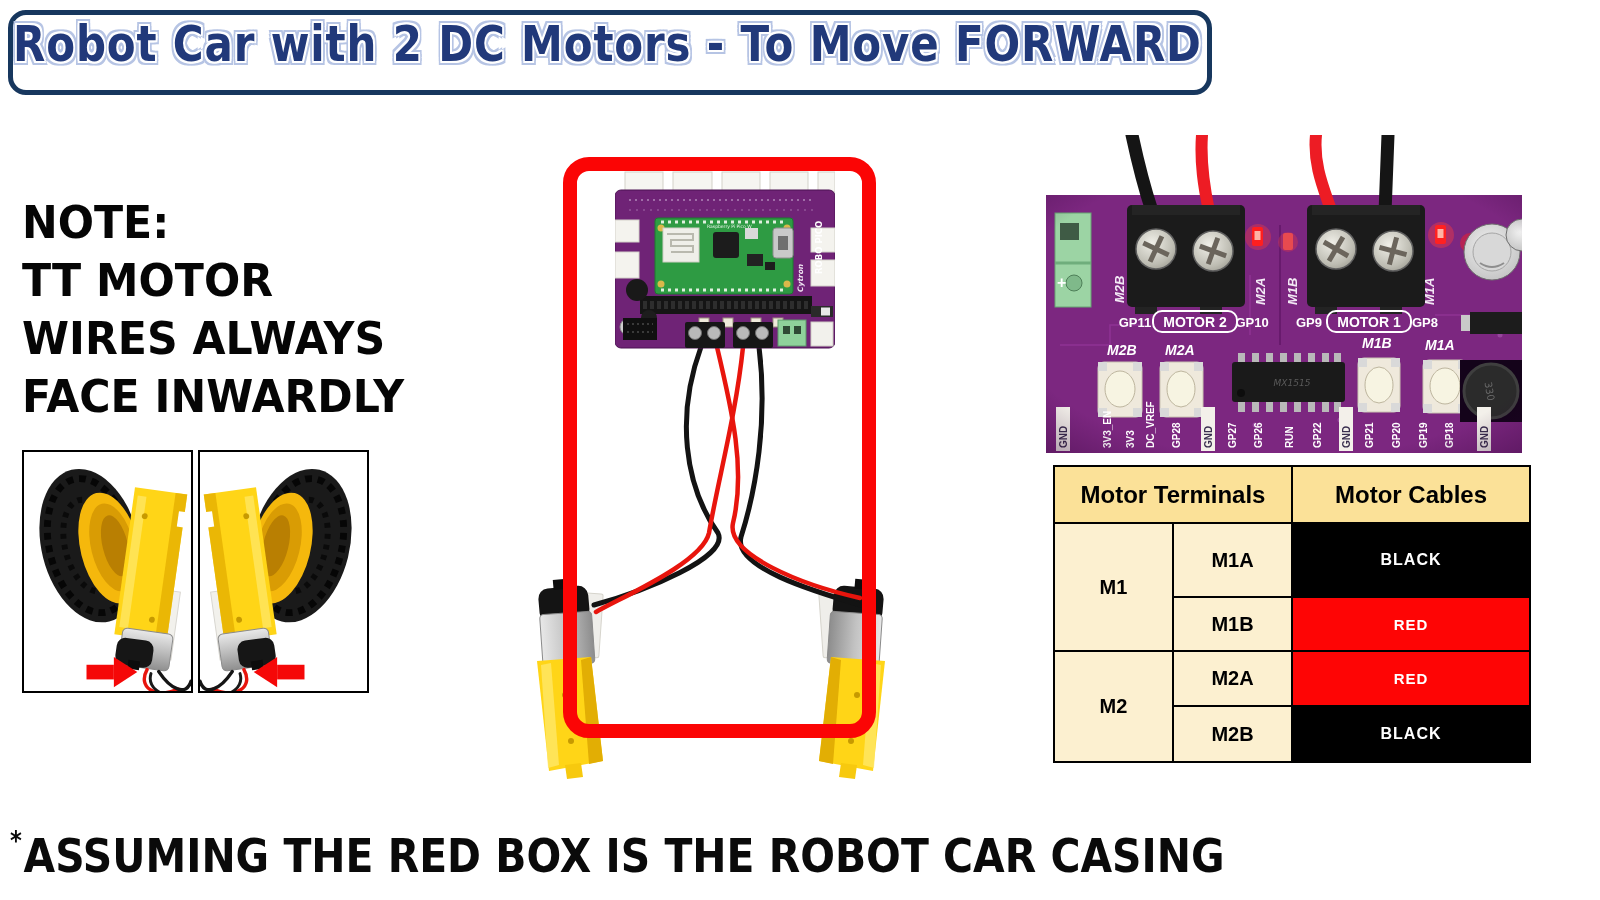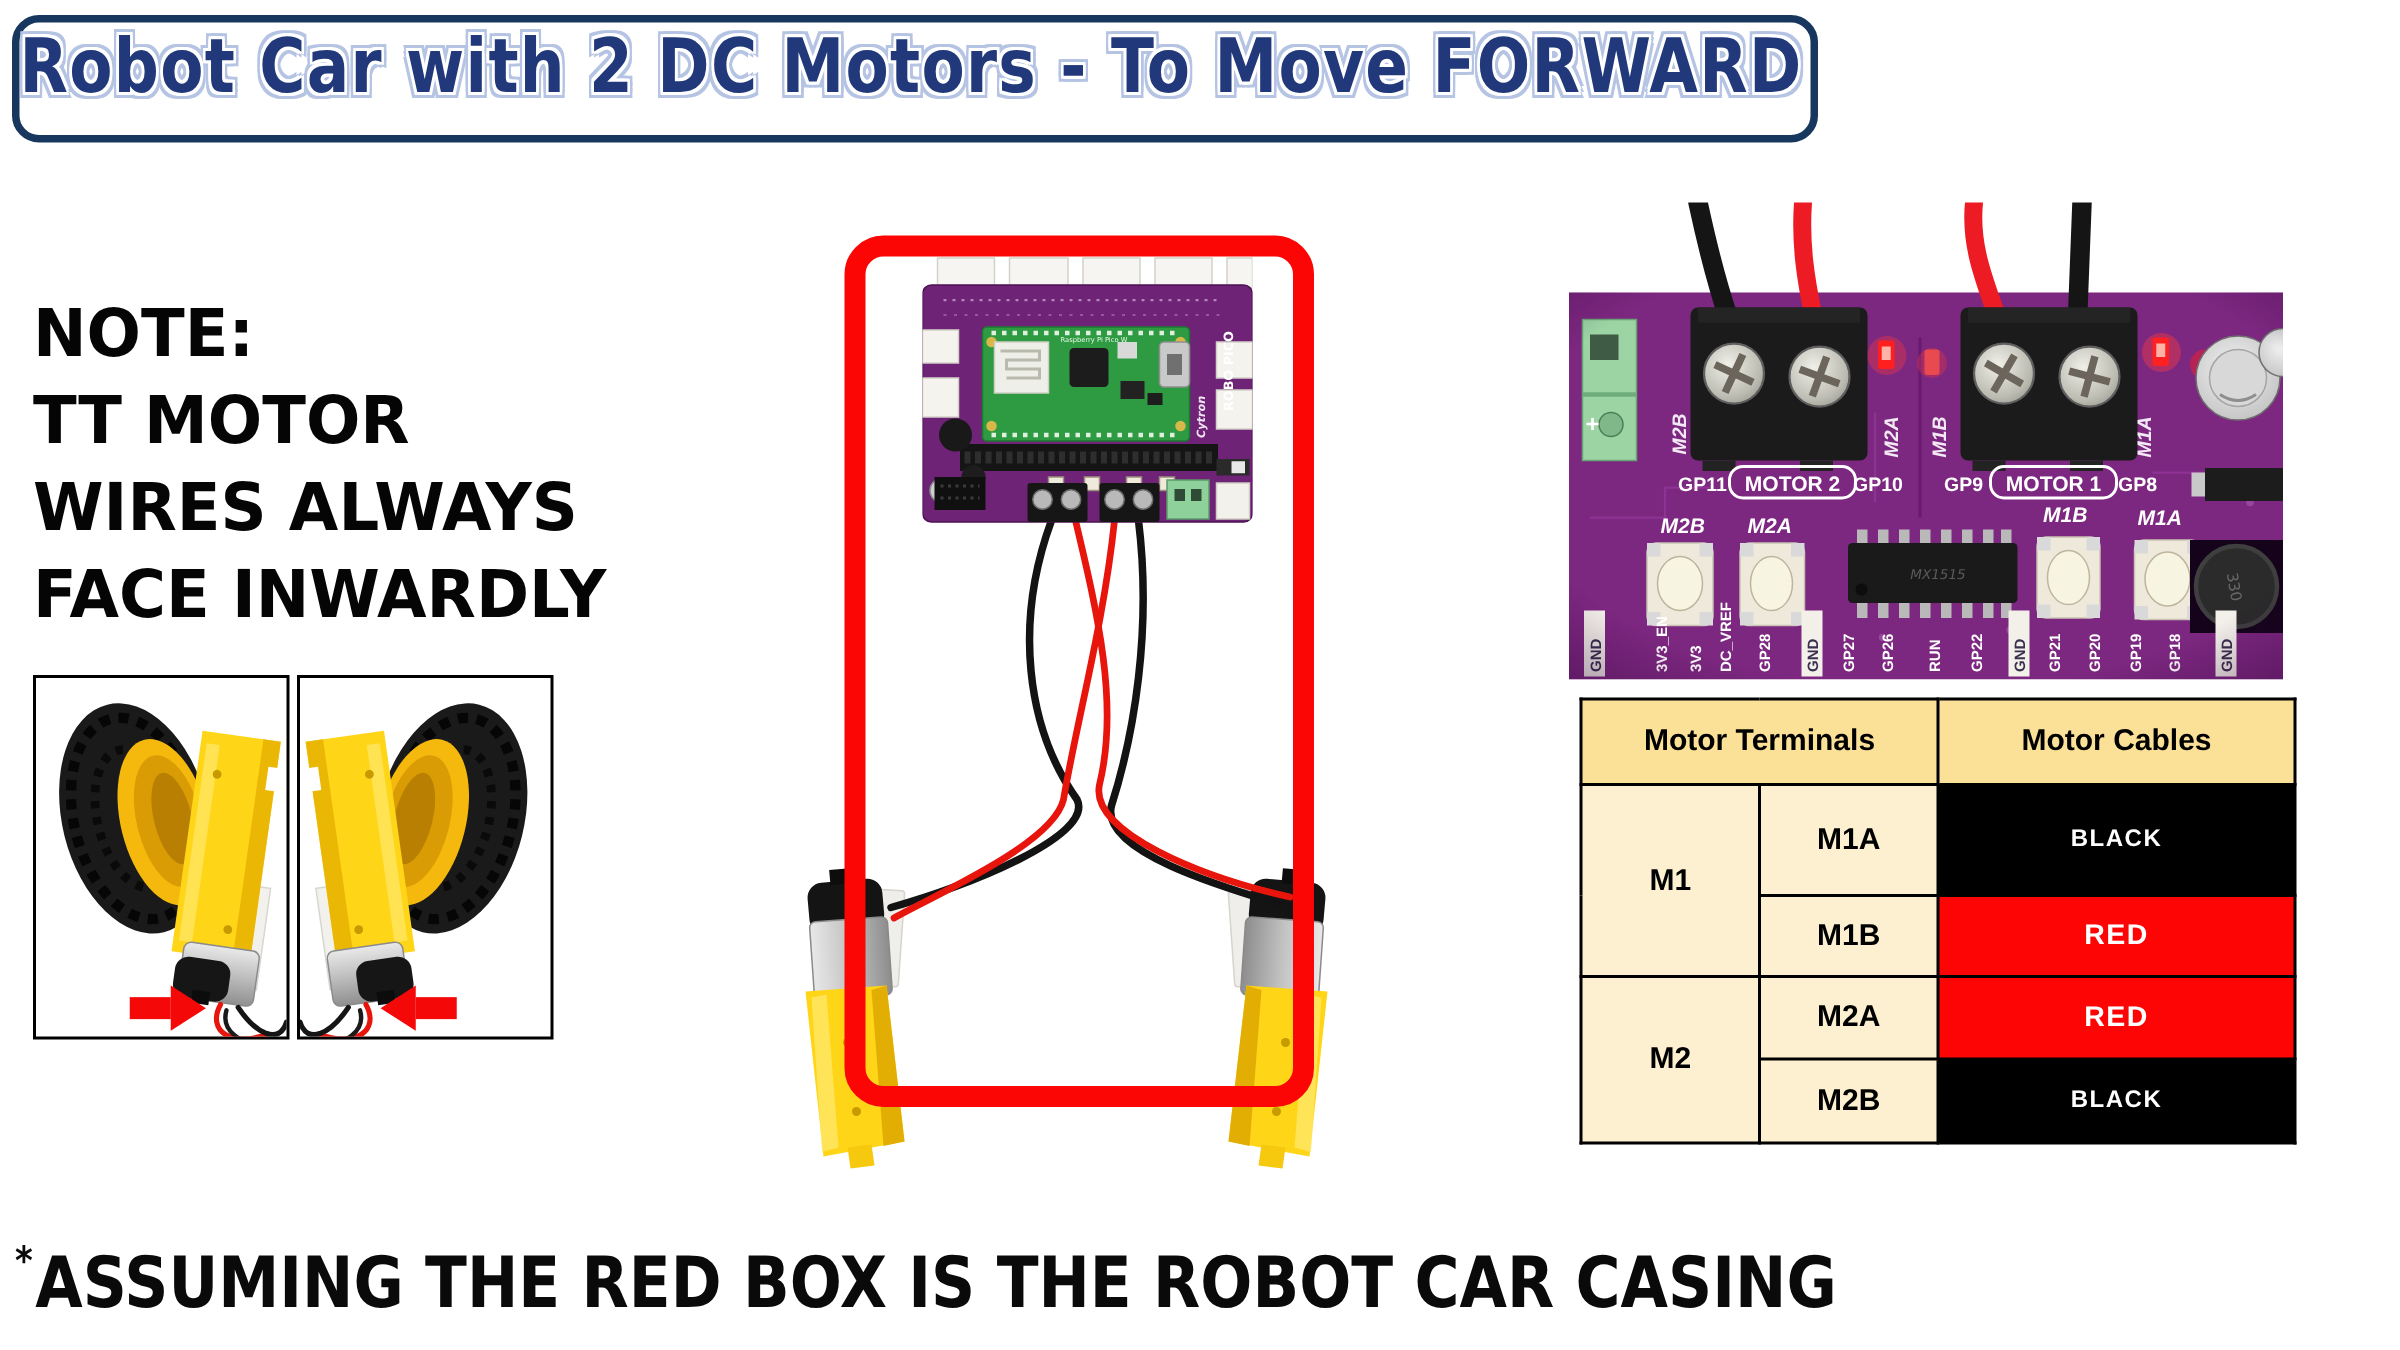--- a/index.html
+++ b/index.html
@@ -39,24 +39,24 @@
   .motor-right svg{transform:scaleX(-1);}
 
   
   .tphoto{position:absolute;left:1040px;top:135px;}
 
   
   .wtable{position:absolute;left:1053px;top:465px;border-collapse:collapse;table-layout:fixed;
           font-family:"Liberation Sans","DejaVu Sans",sans-serif;}
   .wtable th,.wtable td{border:2px solid #000;text-align:center;vertical-align:middle;
           font-weight:bold;padding:0;}
-  .wtable th{background:#fbe198;font-size:20px;color:#000;}
+  .wtable th{background:#fbe198;font-size:24px;color:#000;}
   .cell-label{background:#fcf0d0;font-size:20px;color:#000;}
   .cable-black{background:#000000;color:#ffffff;font-size:16px;letter-spacing:1px;}
-  .cable-red{background:#fe0505;color:#ffffff;font-size:19px;letter-spacing:1px;}
+  .cable-red{background:#fe0505;color:#ffffff;font-size:15px;letter-spacing:1px;}
 
   
   .footnote{position:absolute;left:10px;top:826px;font-size:47px;font-weight:bold;color:#0a0a0a;
             white-space:nowrap;transform:scaleX(.87);transform-origin:left top;}
   .footnote sup{font-size:26px;vertical-align:22px;margin-right:2px;}
 </style>
 </head>
 <body>
 
 <div id="canvas">

